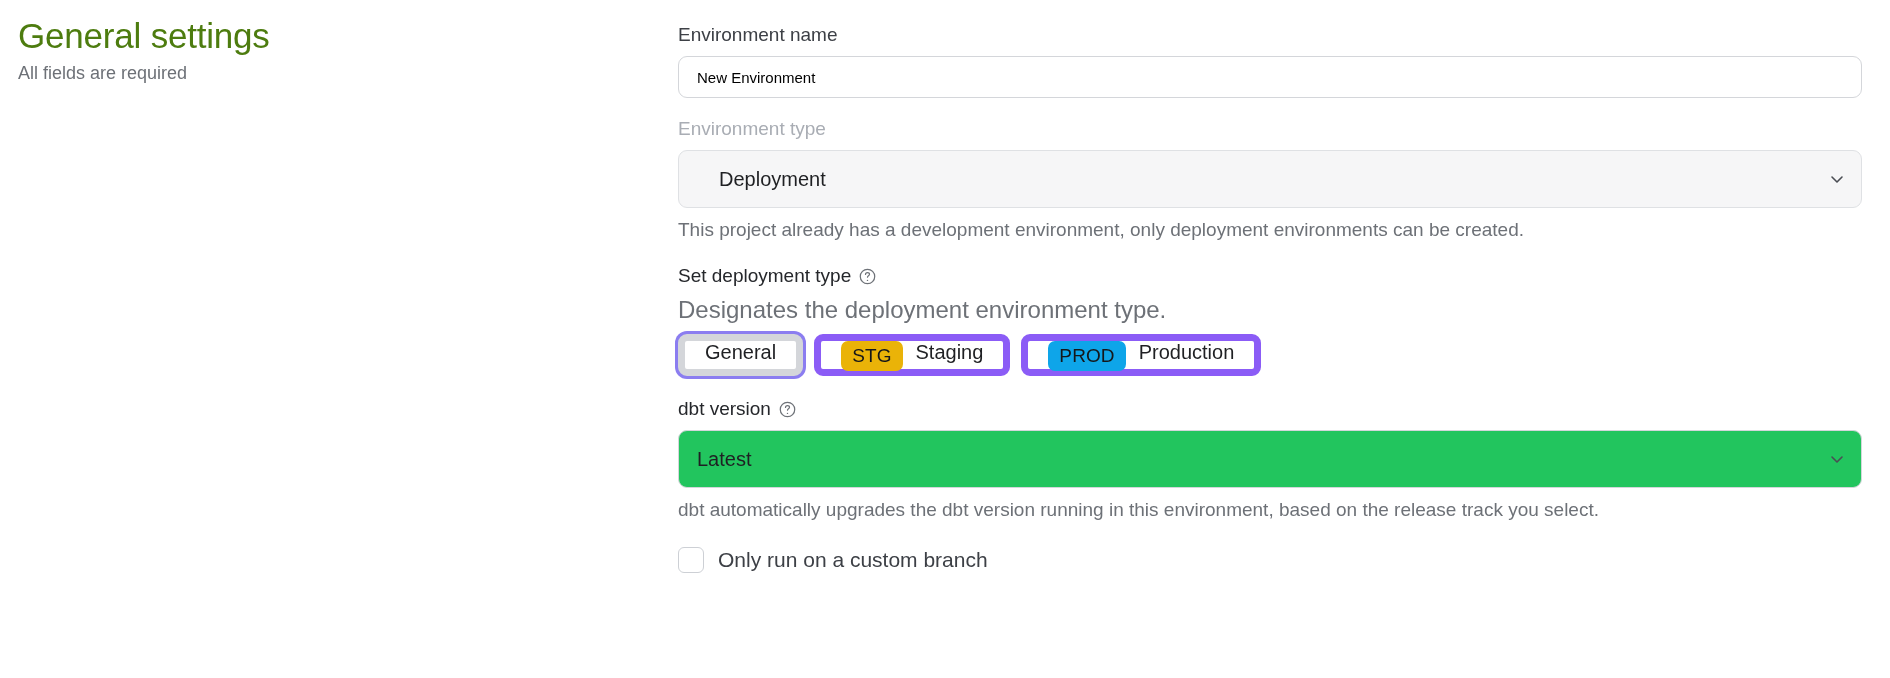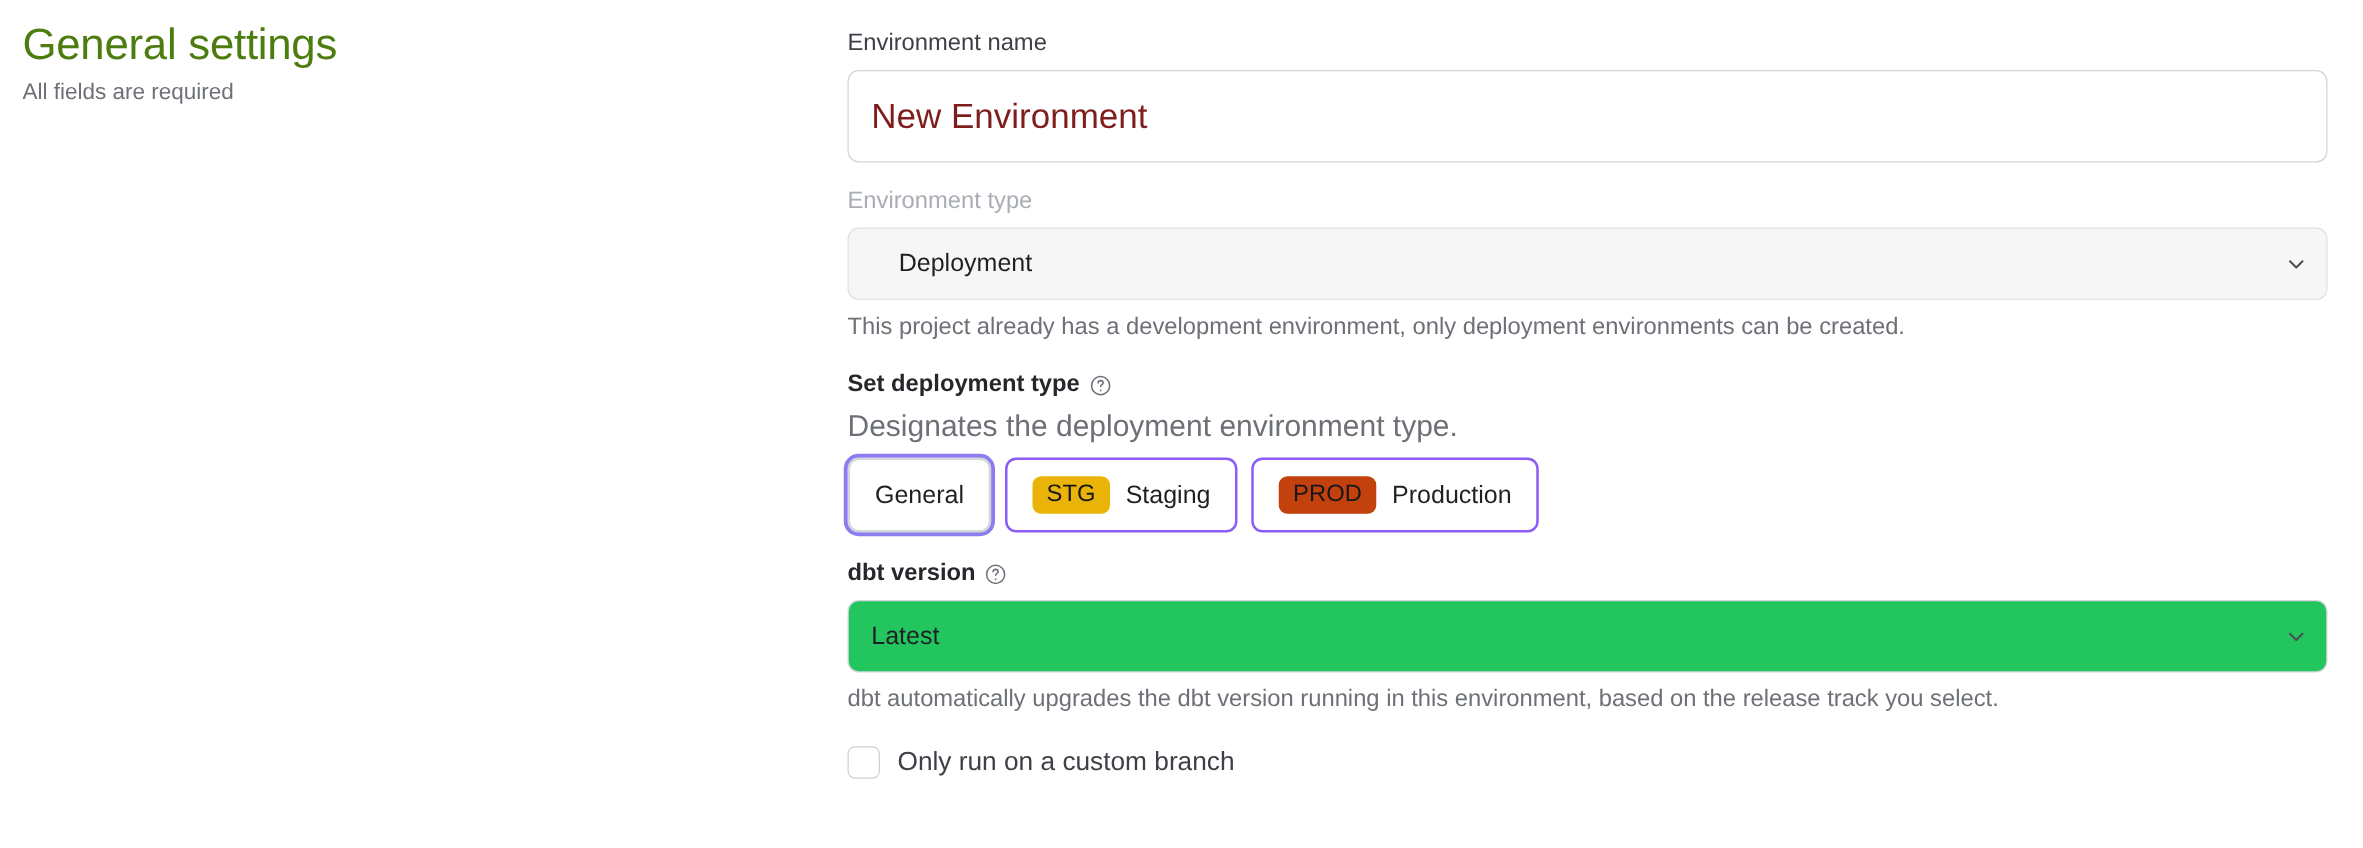--- a/index.html
+++ b/index.html
@@ -57,42 +57,42 @@
   .field-label {
     font-size: 19px;
     line-height: 26px;
     color: #3d4046;
     margin-bottom: 8px;
     display: flex;
     align-items: center;
     gap: 7px;
   }
   .field-label.disabled { color: #a9adb4; }
-  .field-label.strong { color: #25272b; font-weight: 700; }
+  .field-label.strong { color: #25272b; font-weight: 400; }
 
   .help-icon {
     display: inline-flex;
     align-items: center;
     justify-content: center;
     width: 19px;
     height: 19px;
     flex: 0 0 19px;
     color: #6d7177;
   }
   .help-icon svg { display: block; }
 
   .text-input {
     width: 1184px;
-    height: 74px;
+    height: 42px;
     border: 1px solid #d4d6da;
     border-radius: 9px;
     background: #ffffff;
     font-family: "Liberation Sans", sans-serif;
-    font-size: 28px;
-    color: #7f1d1d;
+    font-size: 15px;
+    color: #000000;
     padding: 0 18px;
     outline: none;
   }
 
   .select-wrap {
     position: relative;
     width: 1184px;
     height: 58px;
   }
   .select-box {
@@ -139,26 +139,25 @@
     margin-bottom: 11px;
   }
 
   
   .seg-row {
     display: flex;
     align-items: center;
     gap: 11px;
   }
   .seg-btn {
-    height: 60px;
-    border: 2px solid #8b5cf6;
+    height: 42px;
+    border: 7px solid #8b5cf6;
     border-radius: 9px;
     background: #ffffff;
     display: inline-flex;
-    align-items: center;
     gap: 13px;
     padding: 0 20px;
     font-family: "Liberation Sans", sans-serif;
     font-size: 20px;
     color: #1f2023;
     cursor: pointer;
     white-space: nowrap;
   }
   .seg-btn.focused {
     box-shadow: 0 0 0 3px #8b7df0;
@@ -170,21 +169,21 @@
     justify-content: center;
     height: 30px;
     padding: 0 11px;
     border-radius: 7px;
     font-size: 19px;
     font-weight: 400;
     color: #15171a;
     letter-spacing: 0.1px;
   }
   .tag.stg { background: #eab308; }
-  .tag.prod { background: #c2410c; }
+  .tag.prod { background: #0ea5e9; }
 
   
   .check-row {
     display: flex;
     align-items: center;
     gap: 14px;
     margin-top: 24px;
   }
   .checkbox {
     width: 26px;

